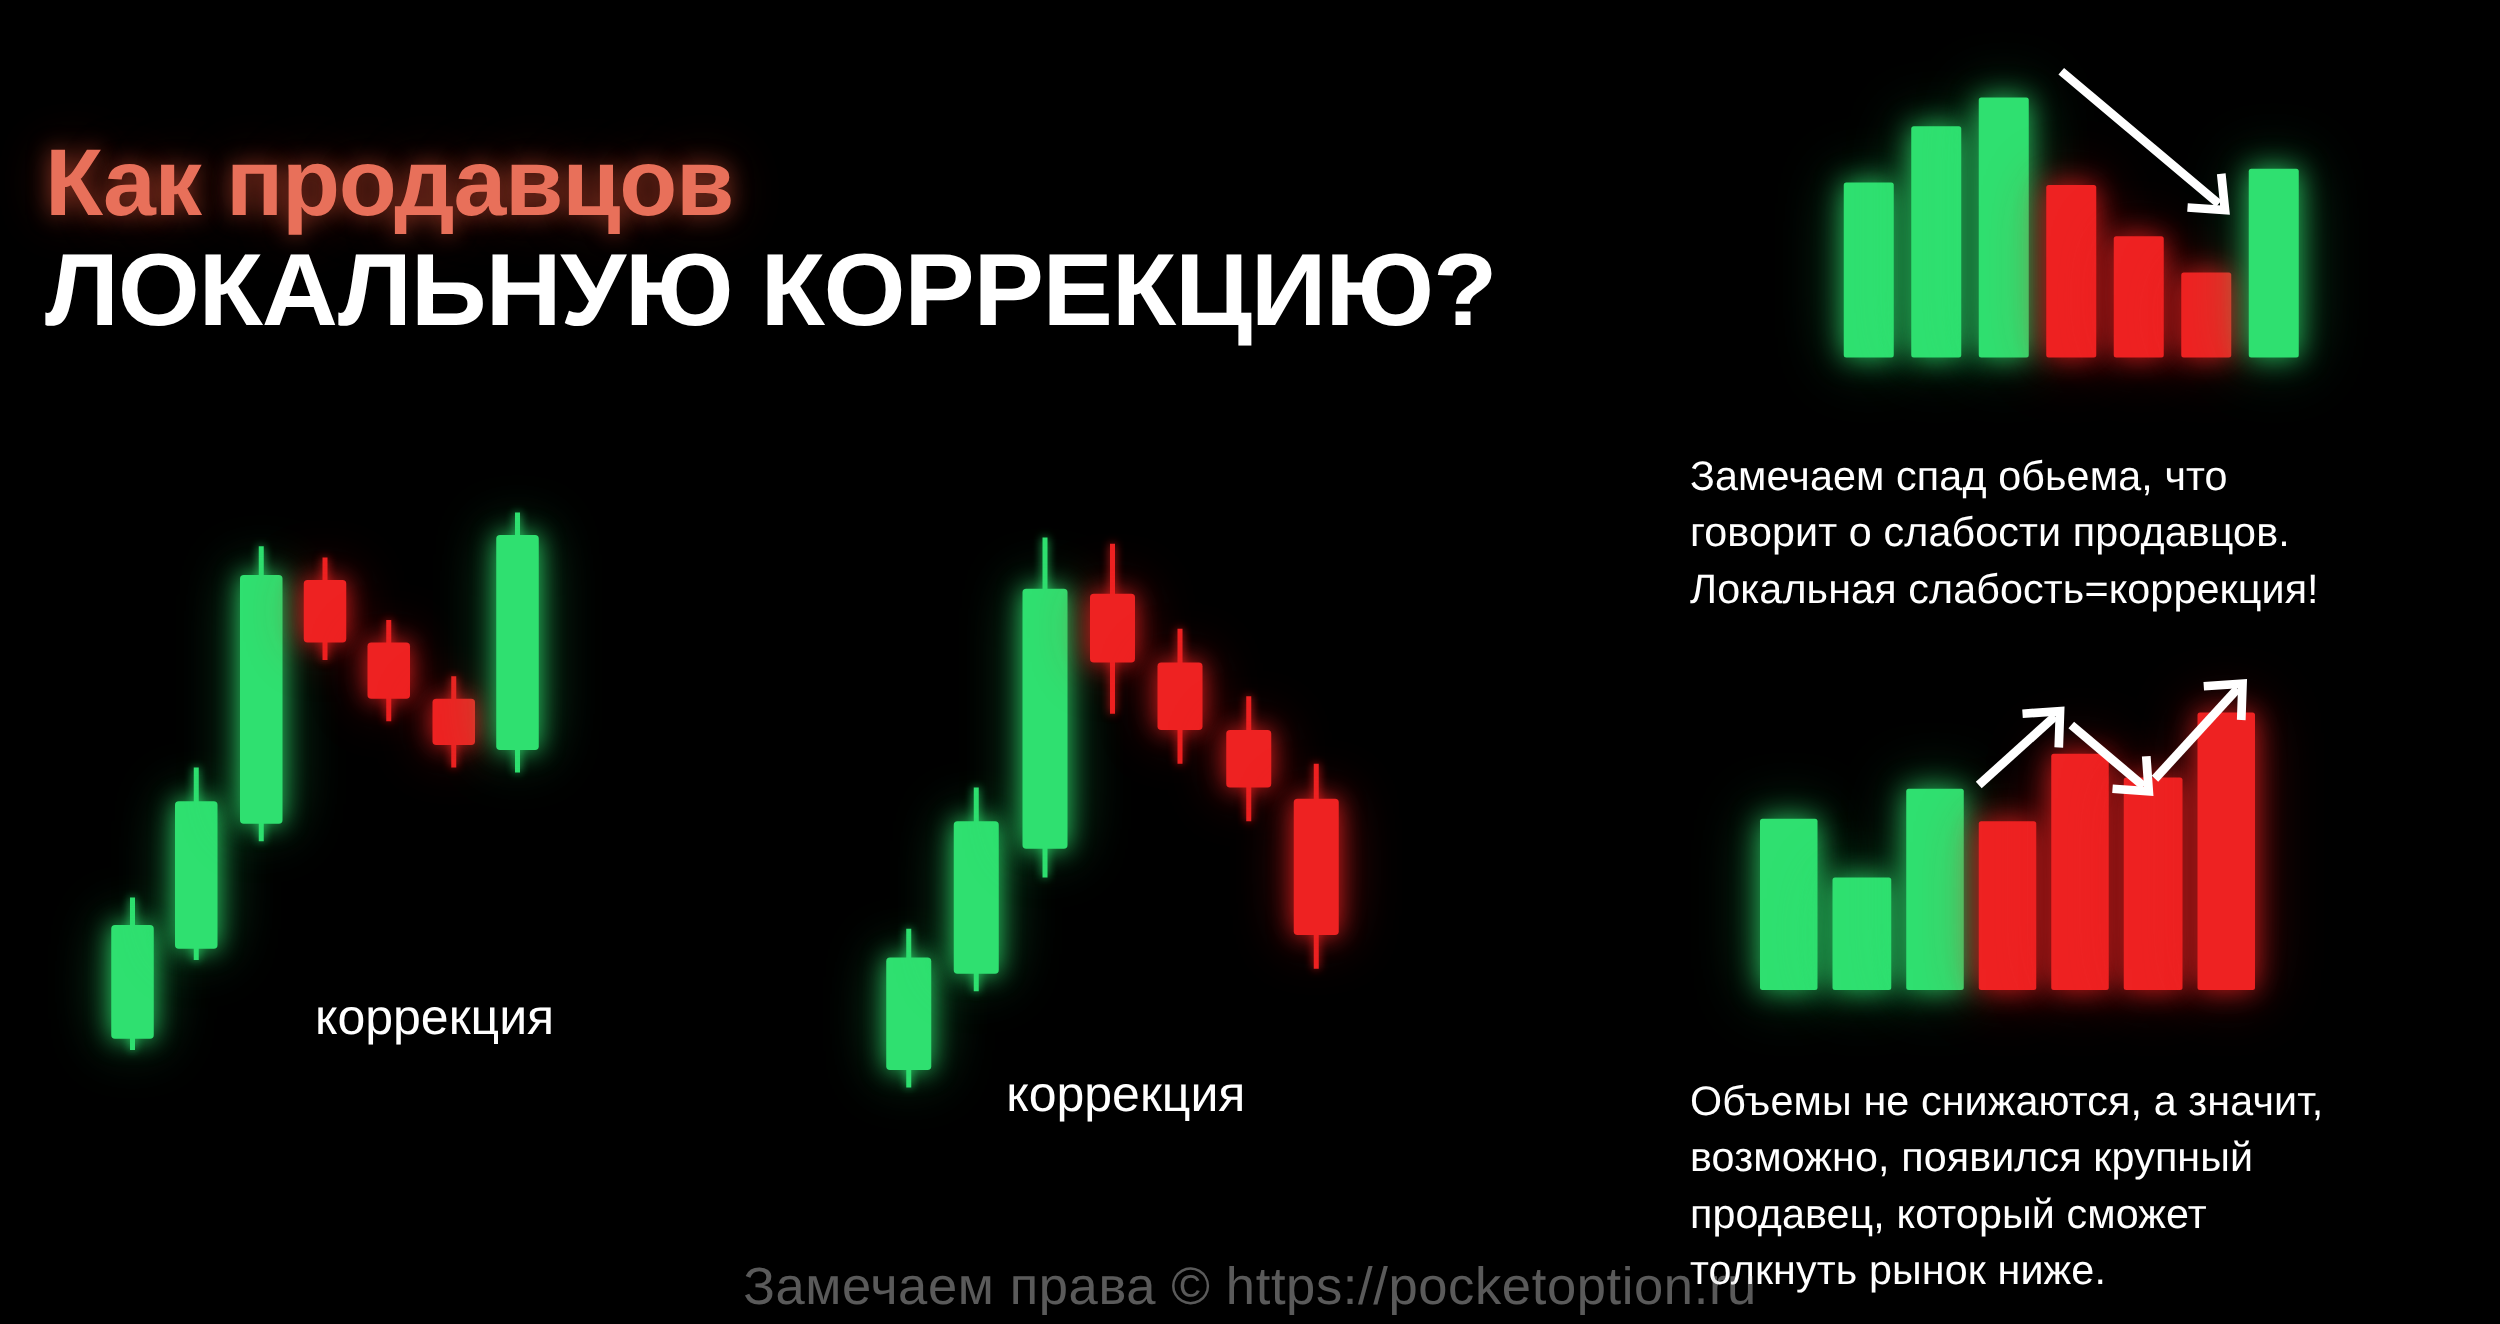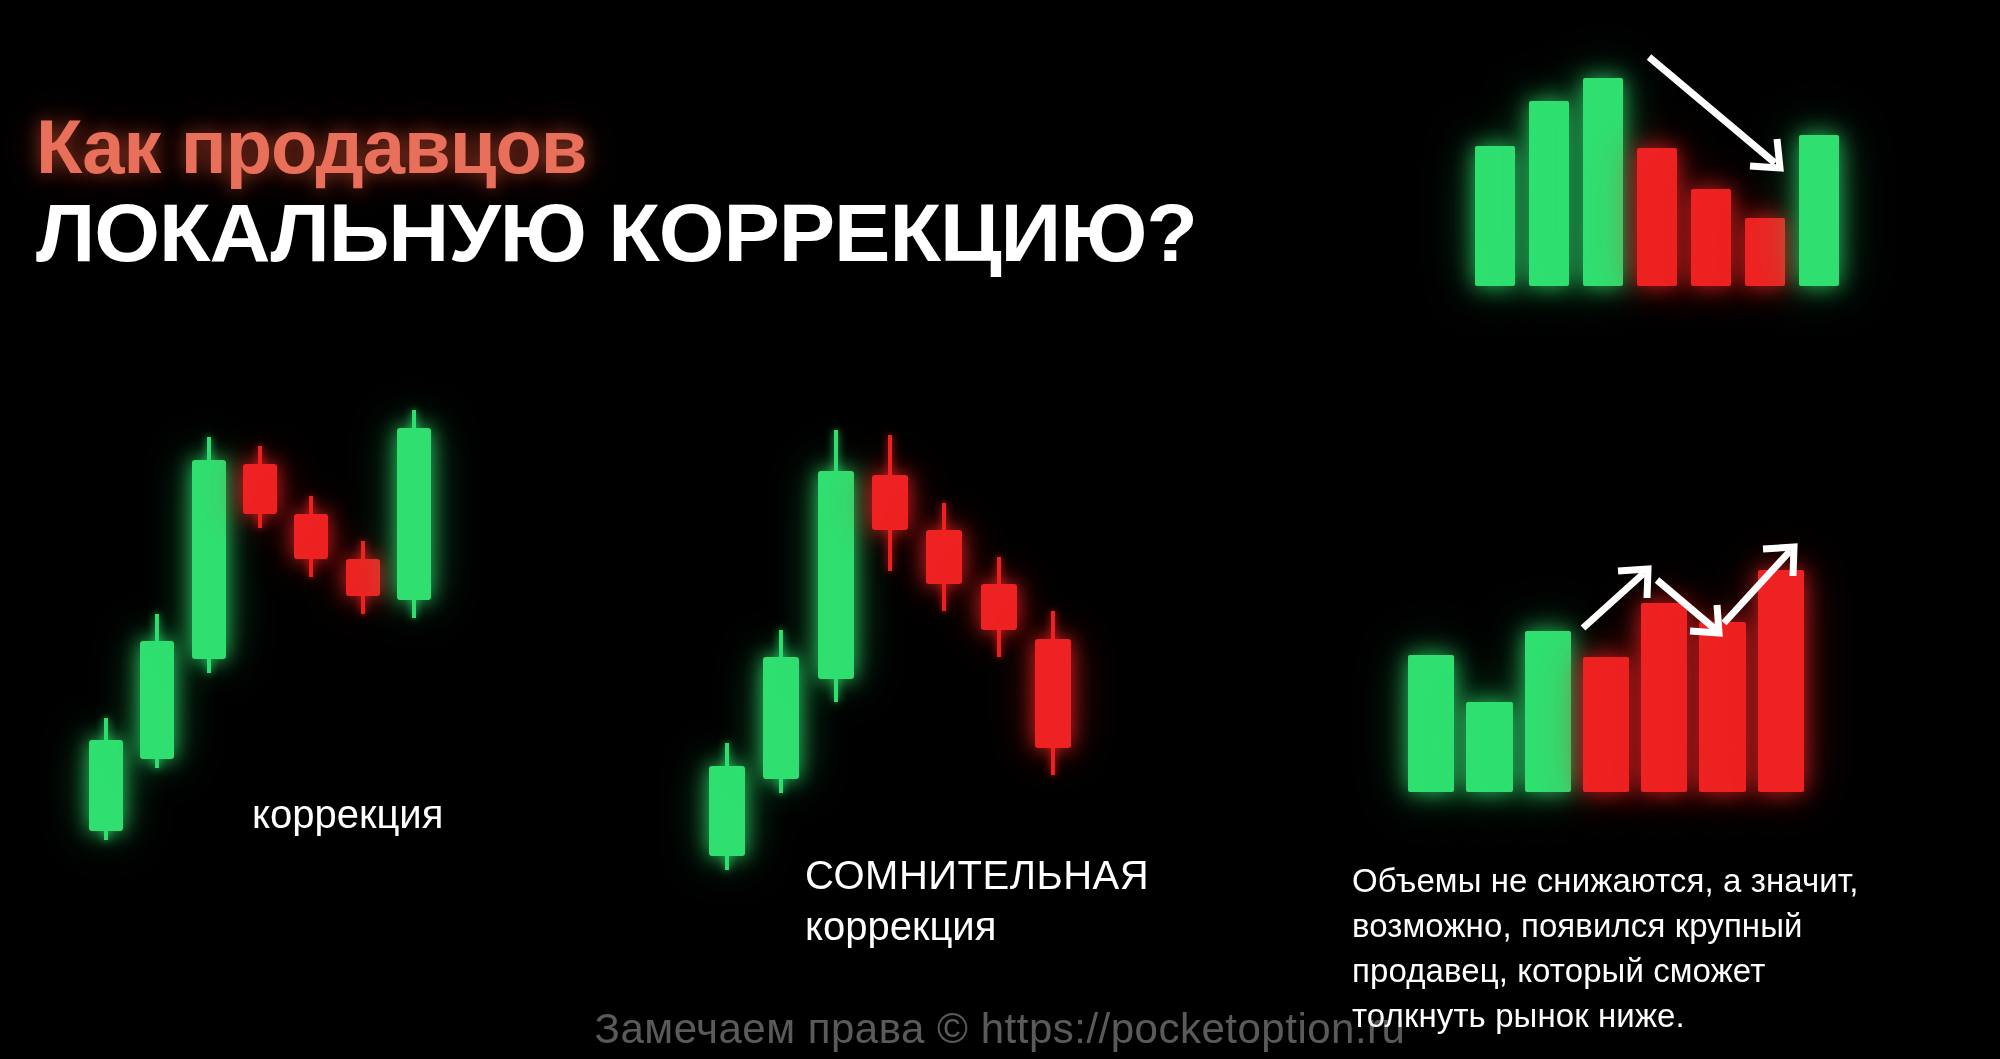--- a/index.html
+++ b/index.html
@@ -203,39 +203,41 @@
       <div class="candle down" style="left: 280.571px; width: 36px; height: 440px; bottom: 0px;">
         <div class="wick" style="top: 127.01px; height: 99.7938px;"></div>
         <div class="body" style="top: 154.227px; height: 45.3608px;"></div>
       </div>
       <div class="candle down" style="left: 334.857px; width: 36px; height: 440px; bottom: 0px;">
         <div class="wick" style="top: 181.443px; height: 163.299px;"></div>
         <div class="body" style="top: 208.66px; height: 108.866px;"></div>
       </div>
     </div>
   <div class="chart-label" style="left:805px; top:850px;">
-    <span class="l1">СОМНИТЕЛЬНАЯ</span>
     <span class="l2">коррекция</span>
   </div>
 
   <div class="volume-chart" id="vol-declining" style="left:1468px; top:78px; width:378px; height:208px;">
       <div class="vbar up" style="left: 7px; width: 40px; height: 140.174px;"></div>
       <div class="vbar up" style="left: 61px; width: 40px; height: 185.391px;"></div>
       <div class="vbar up" style="left: 115px; width: 40px; height: 208px;"></div>
       <div class="vbar down" style="left: 169px; width: 40px; height: 137.913px;"></div>
       <div class="vbar down" style="left: 223px; width: 40px; height: 97.2174px;"></div>
       <div class="vbar down" style="left: 277px; width: 40px; height: 67.8261px;"></div>
       <div class="vbar up" style="left: 331px; width: 40px; height: 151.478px;"></div>
     </div>
   <svg class="arrow-layer" width="2000" height="1059">
     <g stroke="#ffffff" stroke-width="7" fill="none" stroke-linecap="butt">
       <line x1="1649" y1="57" x2="1775" y2="163"></line>
       <path d="M1750 166 L1780 168 L1777 139" stroke-linejoin="miter"></path>
     </g>
   </svg>
+  <div class="note" style="left:1352px; top:358px; width:620px;">Замечаем спад обьема, что
+говорит о слабости продавцов.
+Локальная слабость=коррекция!</div>
 
   <div class="volume-chart" id="vol-sustained" style="left:1402px; top:570px; width:408px; height:222px;">
       <div class="vbar up" style="left: 6px; width: 46.2857px; height: 136.979px;"></div>
       <div class="vbar up" style="left: 64.2857px; width: 46.2857px; height: 89.7447px;"></div>
       <div class="vbar up" style="left: 122.571px; width: 46.2857px; height: 160.596px;"></div>
       <div class="vbar down" style="left: 180.857px; width: 46.2857px; height: 134.617px;"></div>
       <div class="vbar down" style="left: 239.143px; width: 46.2857px; height: 188.936px;"></div>
       <div class="vbar down" style="left: 297.429px; width: 46.2857px; height: 170.043px;"></div>
       <div class="vbar down" style="left: 355.714px; width: 46.2857px; height: 222px;"></div>
     </div>

